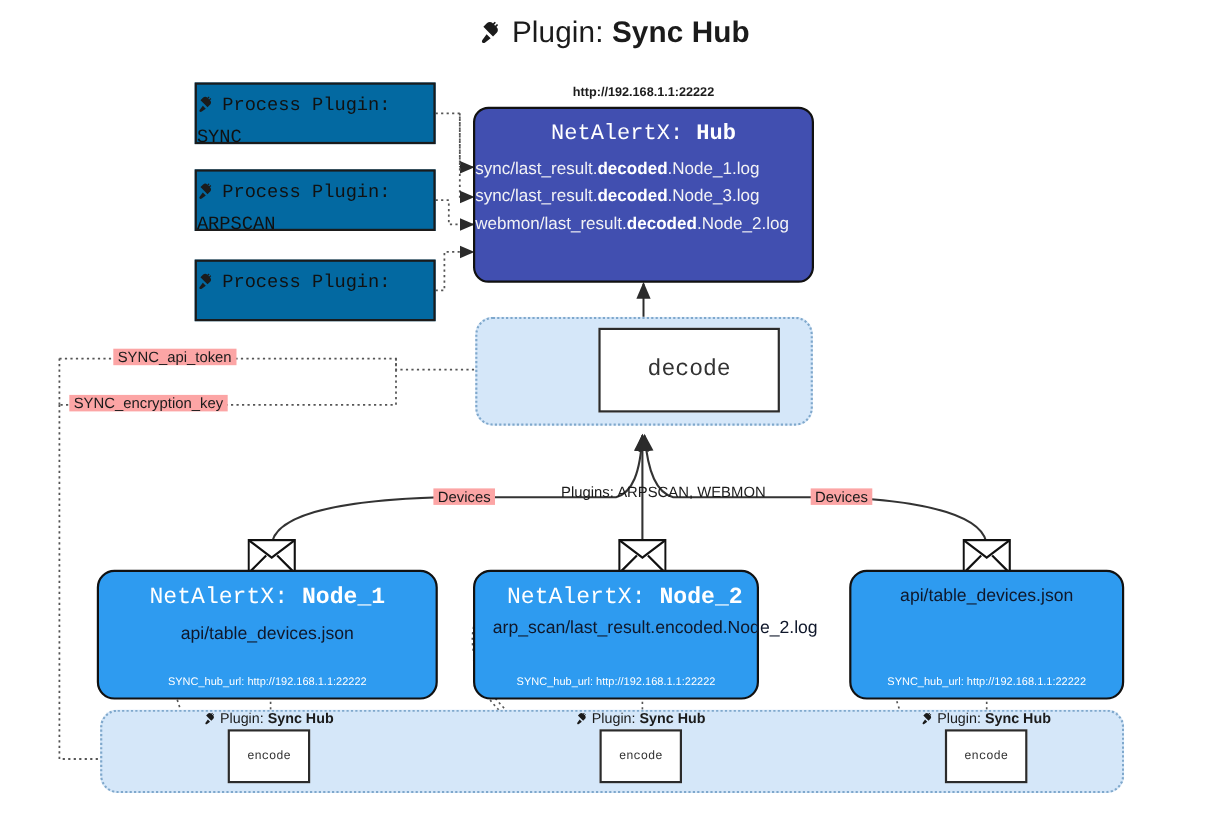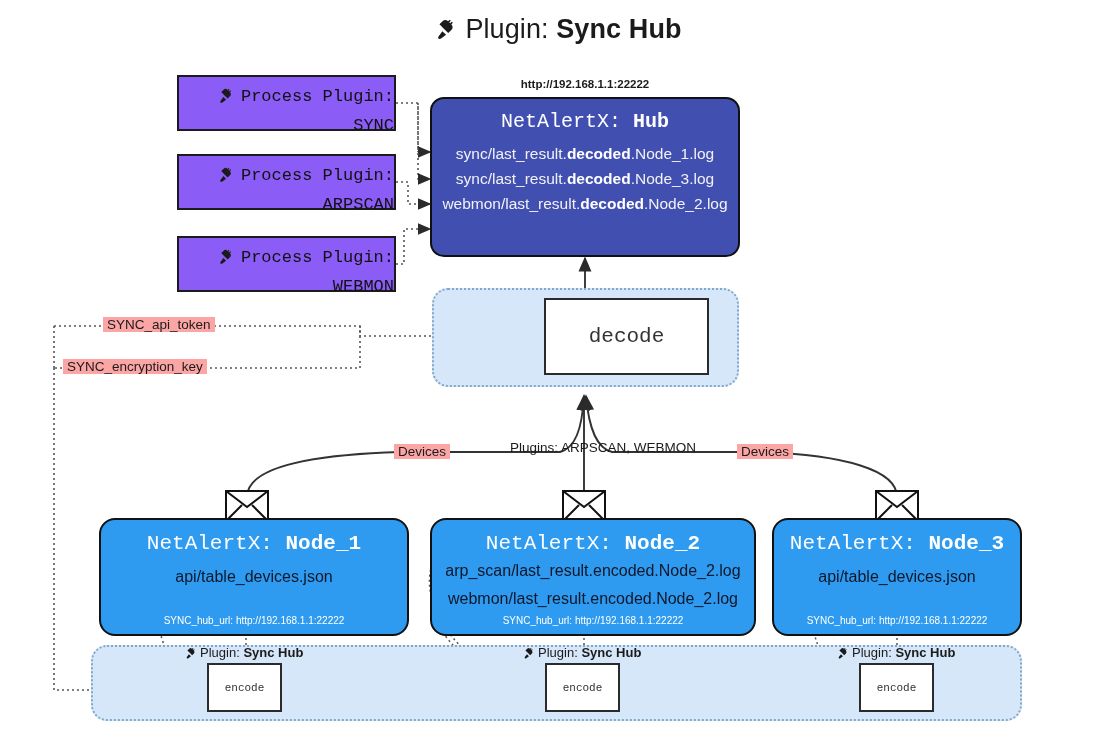--- a/index.html
+++ b/index.html
@@ -28,25 +28,25 @@
     color: #1b1b1b;
     white-space: nowrap;
   }
   .title .tb { font-weight: bold; }
   .plug-ico { display: inline-block; vertical-align: -4px; margin-right: 4px; }
 
   
   .pbox {
     position: absolute;
     border: 2px solid #1b1b1b;
-    background: #8b5cf6;
+    background: #0369a1;
     font-family: "Liberation Mono", "DejaVu Sans Mono", monospace;
     font-size: 17px;
     line-height: 1.45;
-    text-align: right;
+    text-align: left;
     padding-top: 8px;
     color: #111;
   }
   .pbox .l1 { white-space: nowrap; }
   .pbox .l2 { white-space: nowrap; }
 
   
   .hub {
     position: absolute;
     background: #414FB0;
@@ -59,21 +59,21 @@
     font-family: "Liberation Mono", "DejaVu Sans Mono", monospace;
     font-size: 20px;
     margin-top: 11px;
     margin-bottom: 8px;
     white-space: nowrap;
   }
   .hub-title b { font-weight: bold; }
   .hub-line {
     font-size: 15.5px;
     line-height: 25px;
-    text-align: center;
+    text-align: left;
     white-space: nowrap;
     color: #f2f2f5;
   }
   .hub-line b { font-weight: bold; color: #ffffff; }
   .hub-url {
     position: absolute;
     font-size: 11.5px;
     font-weight: bold;
     color: #1b1b1b;
     text-align: center;
@@ -263,21 +263,20 @@
     <div class="l1">
       <span class="plug-ico">
         <svg width="19" height="19" viewBox="0 0 24 24">
             <g fill="#1b1b1b">
           <path d="M3.2 20.8c-.5-.5-.4-1.3.2-2.2l3.4-4.6 3.4 3.4-4.6 3.4c-.9.6-1.8.6-2.4 0z"></path>
           <path d="M8.6 12.2l3.6 3.6 3.1-3.1c1.3-1.3 1.3-3.3 0-4.6l-.3-.3 1.5-1.5-1-1-1.5 1.5-.9-.9 1.5-1.5-1-1-1.5 1.5-.3-.3c-1.3-1.3-3.3-1.3-4.6 0l-3.1 3.1z"></path>
         </g>
           </svg>
       </span><span>Process Plugin:</span>
     </div>
-    <div class="l2">WEBMON</div>
   </div>
 
   <div class="hub-url" style="left:430px; top:78px; width:310px;">http://192.168.1.1:22222</div>
 
   <div class="hub" style="left:430px; top:97px; width:310px; height:160px;">
     <div class="hub-title">
       <span>NetAlertX:</span>
       <b>Hub</b>
     </div>
     <div class="hub-line">
@@ -318,50 +317,45 @@
     </svg>
   </div>
   <div class="env" style="left:875px; top:490px;">
     <svg width="44" height="32" viewBox="0 0 44 32">
       <rect x="1" y="1" width="42" height="30" fill="#fff" stroke="#111" stroke-width="2"></rect>
       <path d="M1,1 L22,17 L43,1" fill="none" stroke="#111" stroke-width="2"></path>
       <path d="M1,31 L17,15 M43,31 L27,15" fill="none" stroke="#111" stroke-width="2"></path>
     </svg>
   </div>
 
-  <div class="node" style="left:99px; top:518px; width:310px; height:118px;">
+  <div class="node" style="left:88px; top:518px; width:310px; height:118px;">
     <div class="node-title">
       <span>NetAlertX:</span>
       <b>Node_1</b>
     </div>
     <div class="node-line" style="margin-top:8px;">api/table_devices.json</div>
     <div class="node-url">
       <span>SYNC_hub_url:</span>
       <span>http://192.168.1.1:22222</span>
     </div>
   </div>
 
-  <div class="node" style="left:430px; top:518px; width:326px; height:118px;">
+  <div class="node" style="left:430px; top:518px; width:260px; height:118px;padding-left:16px;">
     <div class="node-title">
       <span>NetAlertX:</span>
       <b>Node_2</b>
     </div>
     <div class="node-line" style="margin-top:2px;">arp_scan/last_result.encoded.Node_2.log</div>
-    <div class="node-line">webmon/last_result.encoded.Node_2.log</div>
     <div class="node-url">
       <span>SYNC_hub_url:</span>
       <span>http://192.168.1.1:22222</span>
     </div>
   </div>
 
   <div class="node" style="left:772px; top:518px; width:250px; height:118px;">
-    <div class="node-title">
-      <span>NetAlertX:</span>
-      <b>Node_3</b>
-    </div>
     <div class="node-line" style="margin-top:8px;">api/table_devices.json</div>
     <div class="node-url">
       <span>SYNC_hub_url:</span>
       <span>http://192.168.1.1:22222</span>
     </div>
   </div>
 
   <div class="cluster" style="left:91px; top:645px; width:931px; height:76px;"></div>
 
   <div class="pcap" style="left:185px; top:645px;">

